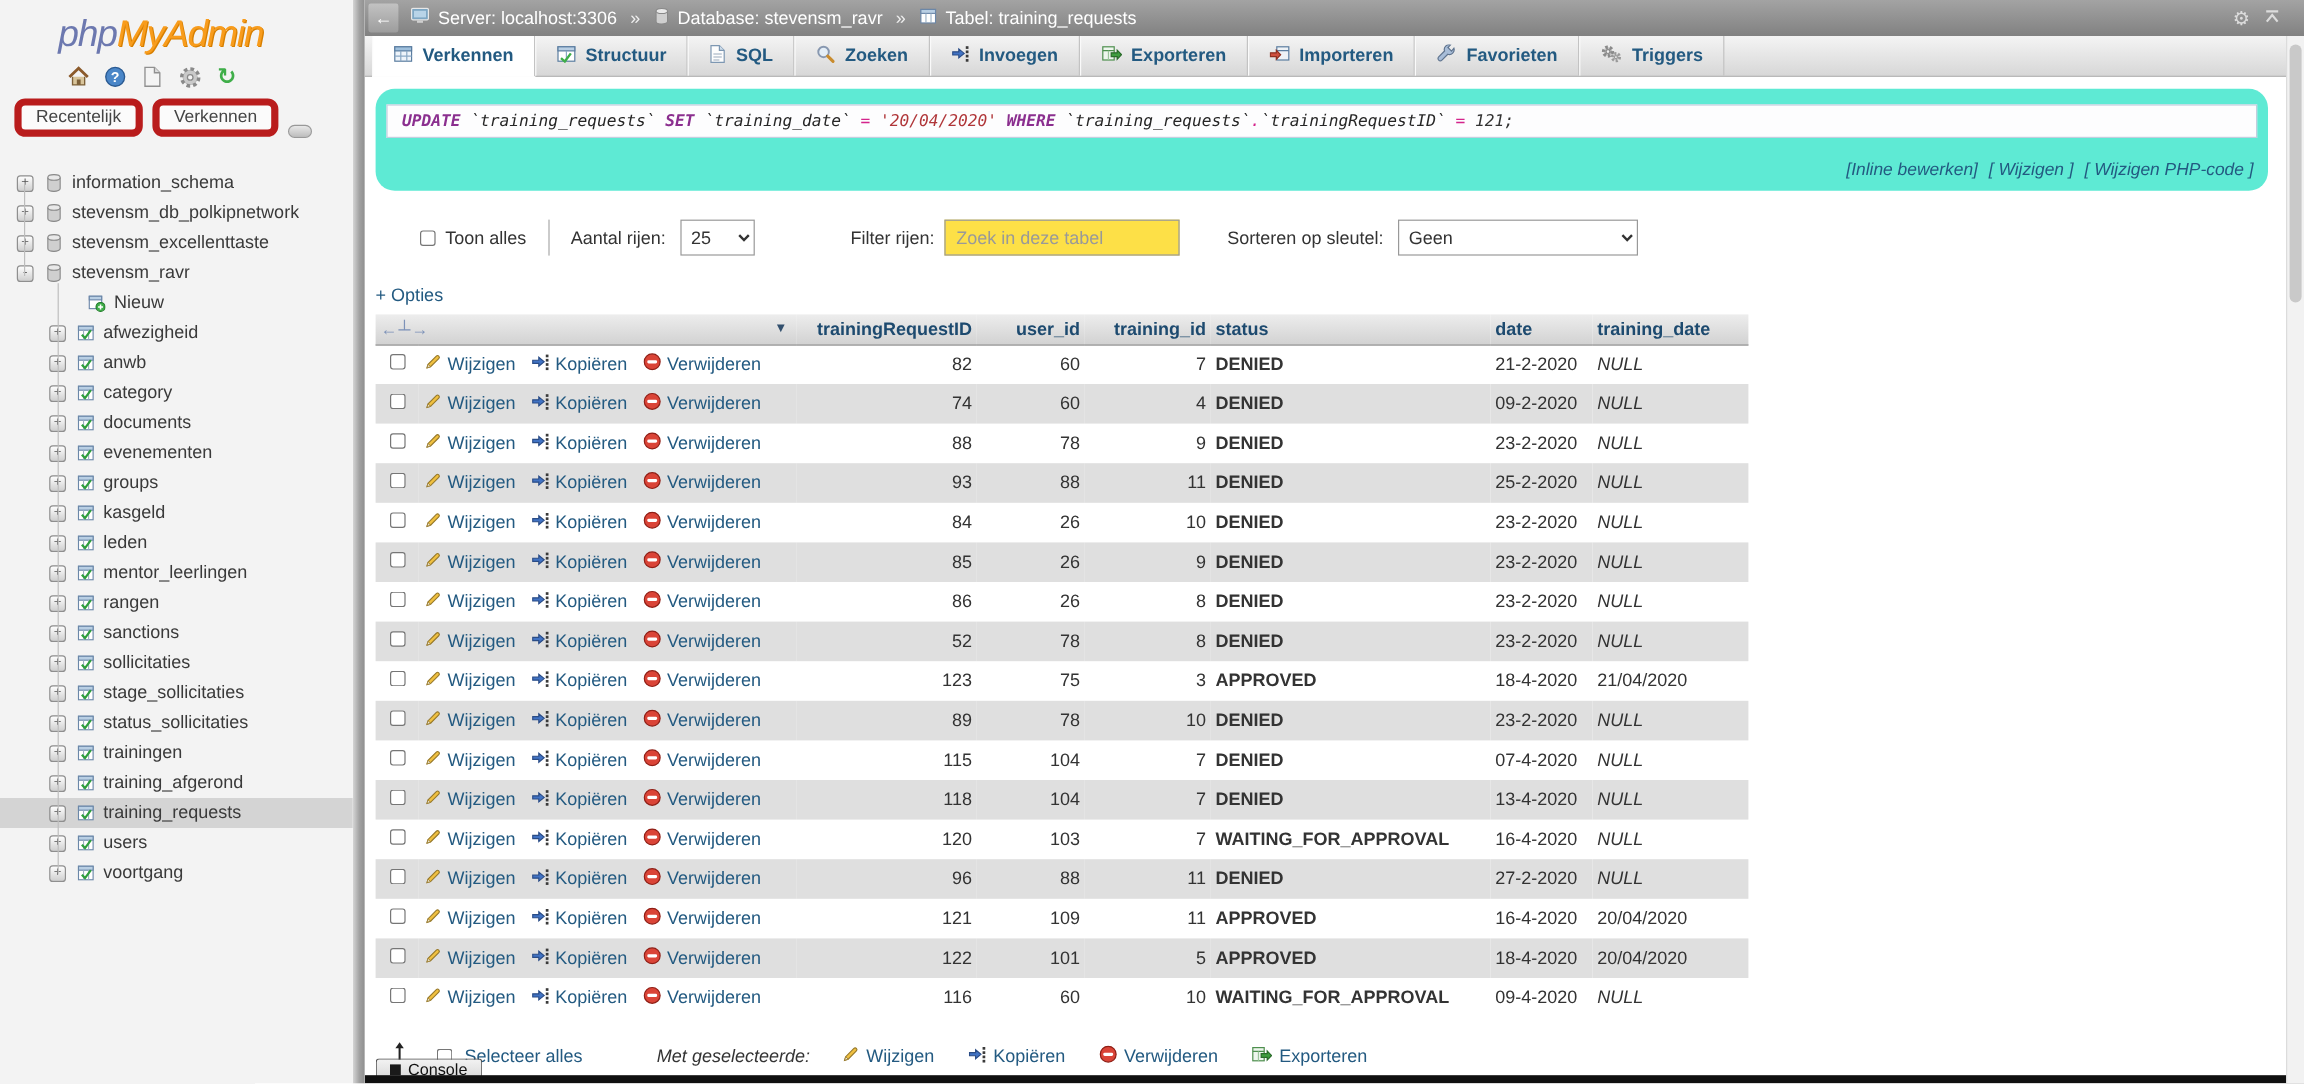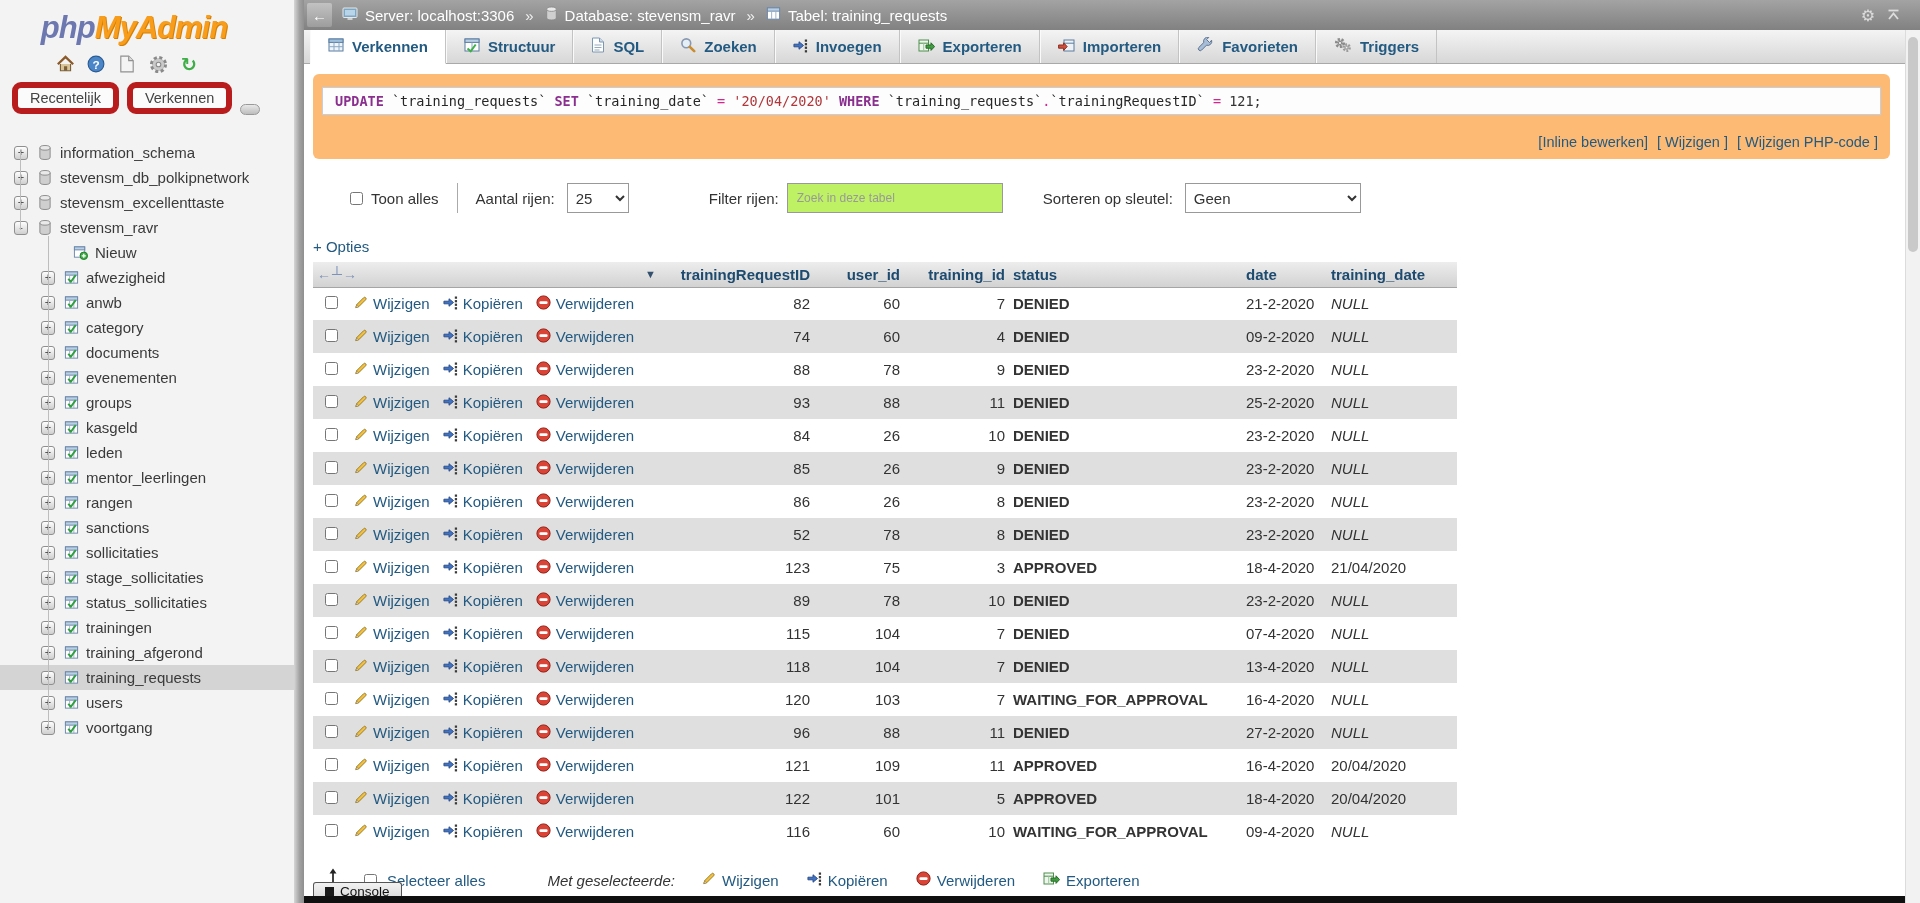--- a/index.html
+++ b/index.html
@@ -7,21 +7,21 @@
   body { font-family:"Liberation Sans","DejaVu Sans",sans-serif; background:#fff; position:relative; }
   a { text-decoration:none; cursor:pointer; }
 
   
   .screen { position:absolute; inset:0; display:flex; }
   .sidebar { width:294px; height:903px; background:#f3f3f3; position:relative; flex:0 0 auto; overflow:hidden; }
   .divider { width:10px; height:903px; background:linear-gradient(to right,#d6d6d6,#a2a2a2 55%,#8f8f8f); flex:0 0 auto; }
   .main { flex:1 1 auto; position:relative; background:#fff; height:903px; overflow:hidden; }
 
   
-  .logo { text-align:center; padding:10px 26px 2px 0; font-size:31px; font-weight:bold; font-style:italic; letter-spacing:-1px; }
+  .logo { text-align:center; padding:10px 26px 2px 0; font-size:31px; font-weight:normal; font-style:italic; letter-spacing:-1px; }
   .logo .lp { color:#6c78af; }
   .logo .lm { color:#f89c1c; text-shadow:1px 1px 0 #d77f00; }
   .side-icons { display:flex; gap:11px; justify-content:center; padding:6px 40px 4px 0; align-items:center; height:30px; }
   .side-icons .ic { width:20px; height:20px; display:inline-flex; align-items:center; justify-content:center; }
   .glyph-refresh { color:#3fae49; font-size:19px; font-weight:bold; font-family:"DejaVu Sans",sans-serif; }
   .side-btns { display:flex; gap:8px; padding:4px 0 0 12px; }
   .side-btn { background:#fbfbfb; border:6px solid #b91c1c; border-radius:9px; padding:2px 12px; font-size:14.5px; color:#444; }
   .nav-handle { position:absolute; right:34px; top:104px; width:20px; height:11px; border-radius:6px; background:linear-gradient(#e8e8e8,#bdbdbd); border:1px solid #999; }
   .tree { margin-top:26px; font-size:15px; color:#3a3a3a; position:relative; }
   .trow { height:25px; display:flex; align-items:center; white-space:nowrap; cursor:pointer; }
@@ -49,35 +49,35 @@
   .glyph-gear { color:#dcdcdc; font-size:16px; font-family:"DejaVu Sans",sans-serif; }
 
   
   .tabs { height:34px; background:linear-gradient(#f4f4f4,#d7d7d7); border-bottom:1px solid #a9a9a9; display:flex; padding-left:6px; }
   .tab { display:flex; align-items:center; gap:8px; padding:0 17px; border-right:1px solid #c3c3c3; border-left:1px solid #fafafa;
          font-size:15px; font-weight:bold; color:#235a81; cursor:pointer; }
   .tab.active { background:#fff; border-bottom:1px solid #fff; margin-bottom:-1px; }
 
   
   .content { padding:10px 0 0 9px; }
-  .sql-box { margin-right:30px; background:#fdba74; border-radius:6px; padding:13px 9px 7px 9px; }
+  .sql-box { margin-right:30px; background:#5eead4; border-radius:16px; padding:13px 9px 7px 9px;font-style:italic; }
   .sql-code { background:#fdfdfe; border:1px solid #c3cede; padding:5px 12px; font-family:"DejaVu Sans Mono","Liberation Mono",monospace; font-size:13.5px; color:#222; }
   .sql-code .kw { color:#8b2f8f; font-weight:bold; }
   .sql-code .id { color:#262626; }
   .sql-code .op { color:#d4258c; }
   .sql-code .str { color:#b03639; }
   .sql-code .num { color:#333; }
   .sql-links { text-align:right; padding:19px 3px 2px 0; font-size:14.5px; }
   .sql-links a { color:#235a81; margin-left:5px; }
 
   .filter-bar { display:flex; align-items:center; margin:24px 0 0 37px; font-size:15px; color:#333; }
   .filter-bar label { cursor:pointer; }
   .vdiv { width:1px; height:30px; background:#aaa; margin:0 18px; }
   .sel { height:30px; border:1px solid #999; background:#fff; font-size:15px; color:#333; padding:0 4px; font-family:inherit; }
-  .inp { height:30px; border:1px solid #999; background:#bef264; font-size:12px; padding:0 9px; width:216px; font-family:inherit; color:#333; }
+  .inp { height:30px; border:1px solid #999; background:#fde047; font-size:15px; padding:0 9px; width:196px; font-family:inherit; color:#333; }
   .inp::placeholder { color:#999; }
   .gap8{width:8px;} .gap12{width:12px;} .gap40{width:40px;}
 
   .options { display:inline-block; margin:25px 0 7px 0; color:#235a81; font-size:15px; }
 
   table.grid { border-collapse:collapse; table-layout:fixed; width:1144px; font-size:15px; }
   table.grid th { background:linear-gradient(#ededed,#d2d2d2); border-bottom:1px solid #a5a5a5; height:25px;
                   font-weight:bold; color:#1d4a6f; text-align:left; padding:0 4px; }
   table.grid th.num, table.grid td.num { text-align:right; }
   table.grid td { height:33px; padding:0 4px; color:#333; }
@@ -589,21 +589,21 @@
         <span class="gap12"></span>
         <select class="sel" style="width:62px"><option id="rowsOpt">25</option></select>
         <span class="gap40"></span>
           <span class="gap40"></span>
         <label>Filter rijen:</label>
         <span class="gap8"></span>
         <input class="inp" placeholder="Zoek in deze tabel" style="">
         <span class="gap40"></span>
         <label>Sorteren op sleutel:</label>
         <span class="gap12"></span>
-        <select class="sel" style="width:176px"><option id="sortOpt">Geen</option></select>
+        <select class="sel" style="width:200px"><option id="sortOpt">Geen</option></select>
       </div>
 
       <a class="options">+ Opties</a>
 
       <table class="grid">
         <colgroup>
           <col style="width:36px">
             <col style="width:315px">
             <col style="width:150px">
             <col style="width:90px">

